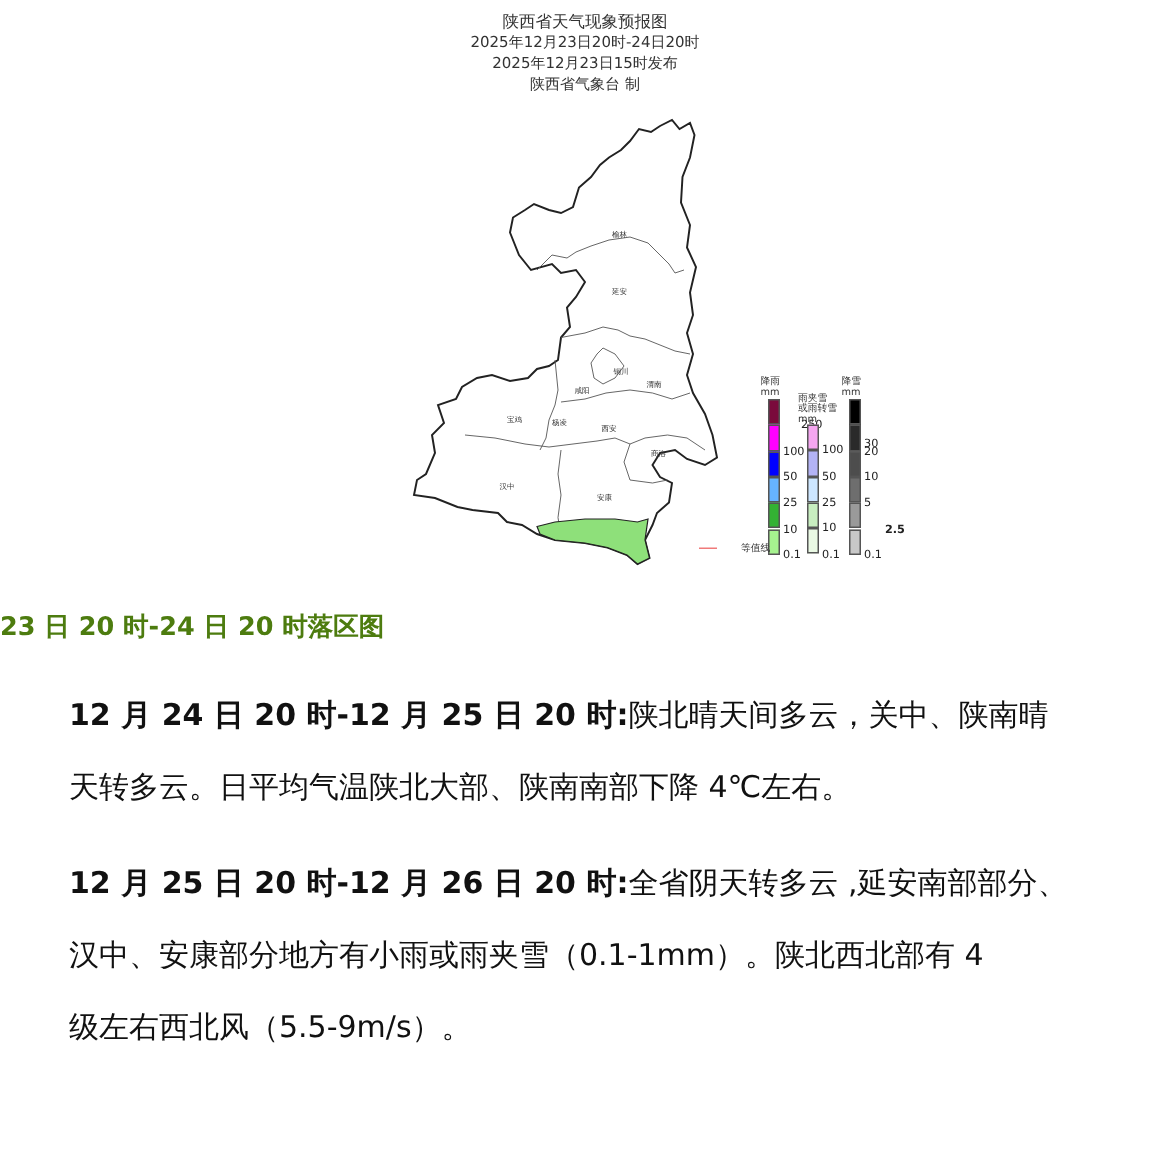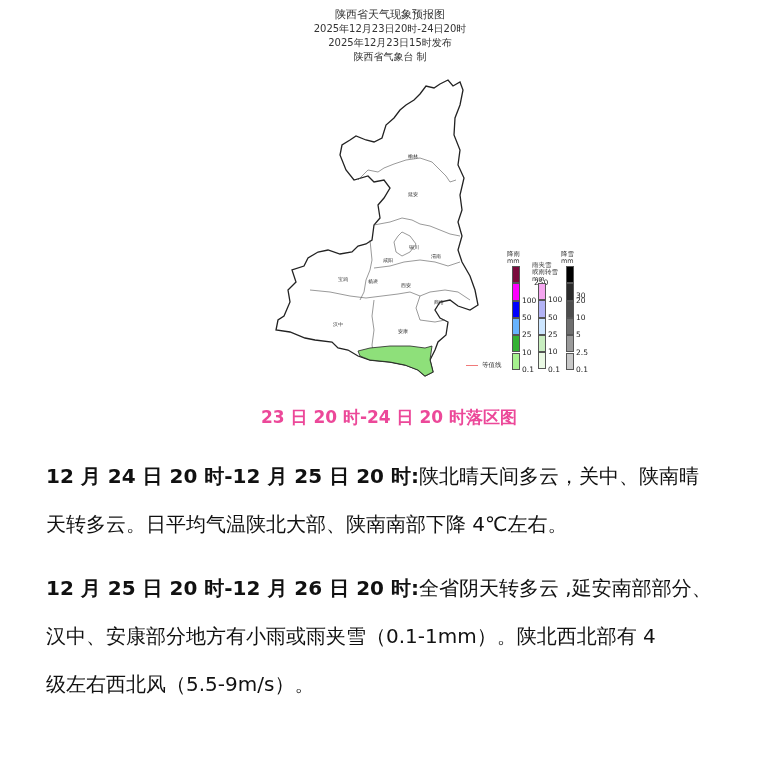--- a/index.html
+++ b/index.html
@@ -4,23 +4,23 @@
 <style>
   html,body{margin:0;padding:0;background:#fff;}
   body{width:778px;height:779px;position:relative;overflow:hidden;font-family:"DejaVu Sans","Liberation Sans",sans-serif;color:#111;}
   .figure{position:absolute;left:270px;top:0;width:330px;height:385px;}
   .fig-head{position:absolute;left:0;top:8px;width:240px;text-align:center;font-size:10px;line-height:14px;color:#333;}
   .fig-head .t1{font-size:11px;}
   svg.map{position:absolute;left:0;top:0;}
   .legend-title{position:absolute;font-size:6.5px;line-height:7px;color:#333;text-align:left;white-space:nowrap;}
   .swatch{position:absolute;width:8px;border:1px solid #555;box-sizing:border-box;}
   .tick{position:absolute;font-size:7.5px;color:#222;line-height:8px;}
-  .iso{position:absolute;left:196px;top:361px;font-size:6.5px;color:#333;display:flex;align-items:center;gap:4px;}
+  .iso{position:absolute;left:196px;top:361px;font-size:6.5px;color:#333;display:flex;align-items:center;gap:16px;}
   .iso .line{width:12px;height:1.5px;background:#f07a7a;display:inline-block;}
-  .caption{position:absolute;left:0;width:778px;top:406px;text-align:center;font-size:17px;font-weight:bold;color:#ec4899;}
+  .caption{position:absolute;left:0;width:778px;top:406px;font-size:17px;font-weight:bold;color:#4d7c0f;}
   .para{position:absolute;left:14px;width:756px;font-size:20px;line-height:48px;color:#111;margin-left:32px;}
   .para b{font-weight:bold;}
 </style>
 </head>
 <body>
 
 <div class="figure">
   <div class="fig-head">
     <div class="t1">陕西省天气现象预报图</div>
     <div>2025年12月23日20时-24日20时</div>
@@ -109,21 +109,21 @@
         <div class="swatch" style="left: 296px; top: 266px; height: 17.3px; background: rgb(0, 0, 0);"></div>
         <div class="swatch" style="left: 296px; top: 283.3px; height: 17.3px; background: rgb(42, 42, 42);"></div>
         <div class="swatch" style="left: 296px; top: 300.6px; height: 17.3px; background: rgb(77, 77, 77);"></div>
         <div class="swatch" style="left: 296px; top: 317.9px; height: 17.3px; background: rgb(110, 110, 110);"></div>
         <div class="swatch" style="left: 296px; top: 335.2px; height: 17.3px; background: rgb(154, 154, 154);"></div>
         <div class="swatch" style="left: 296px; top: 352.5px; height: 17.3px; background: rgb(200, 200, 200);"></div>
         <div class="tick" style="left: 306px; top: 279.3px; margin-top: 13px;">30</div>
         <div class="tick" style="left: 306px; top: 296.6px;">20</div>
         <div class="tick" style="left: 306px; top: 313.9px;">10</div>
         <div class="tick" style="left: 306px; top: 331.2px;">5</div>
-        <div class="tick" style="left: 306px; top: 348.5px;">2.5</div>
+        <div class="tick" style="left: 320px; top: 348.5px; font-weight: bold;">2.5</div>
         <div class="tick" style="left: 306px; top: 365.8px;">0.1</div>
       </div>
   </div>
   <div class="iso">
     <span class="line"></span>
     <span>等值线</span>
   </div>
 </div>
 
 <div class="caption">23 日 20 时-24 日 20 时落区图</div>

